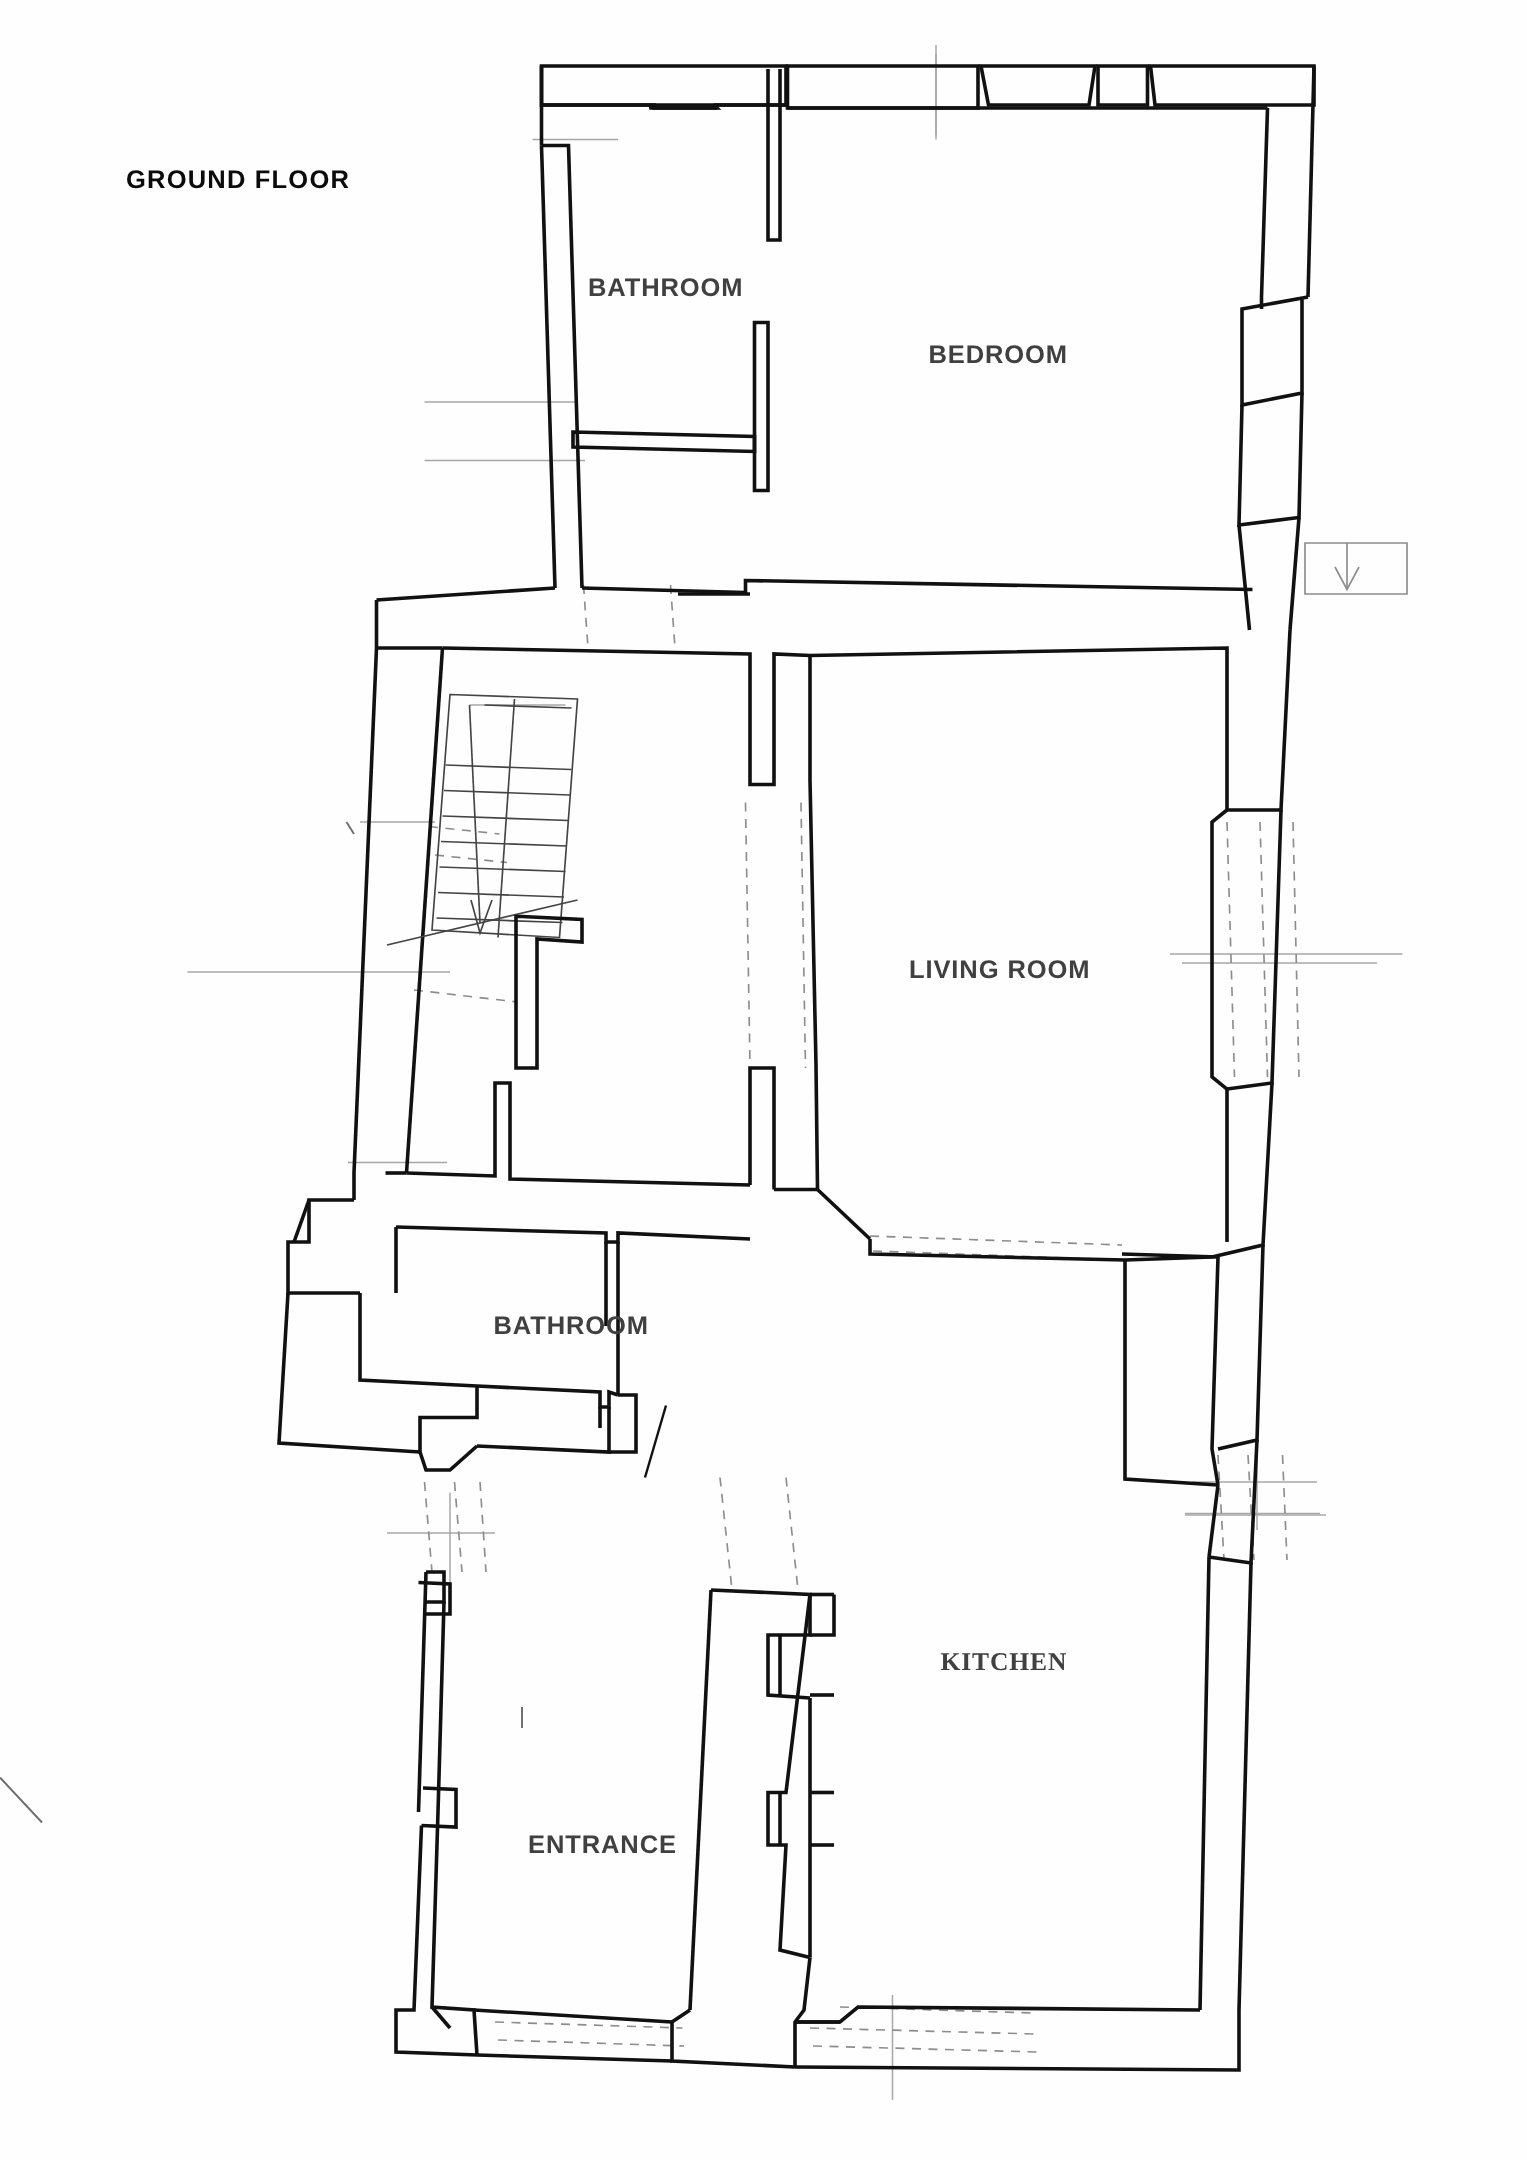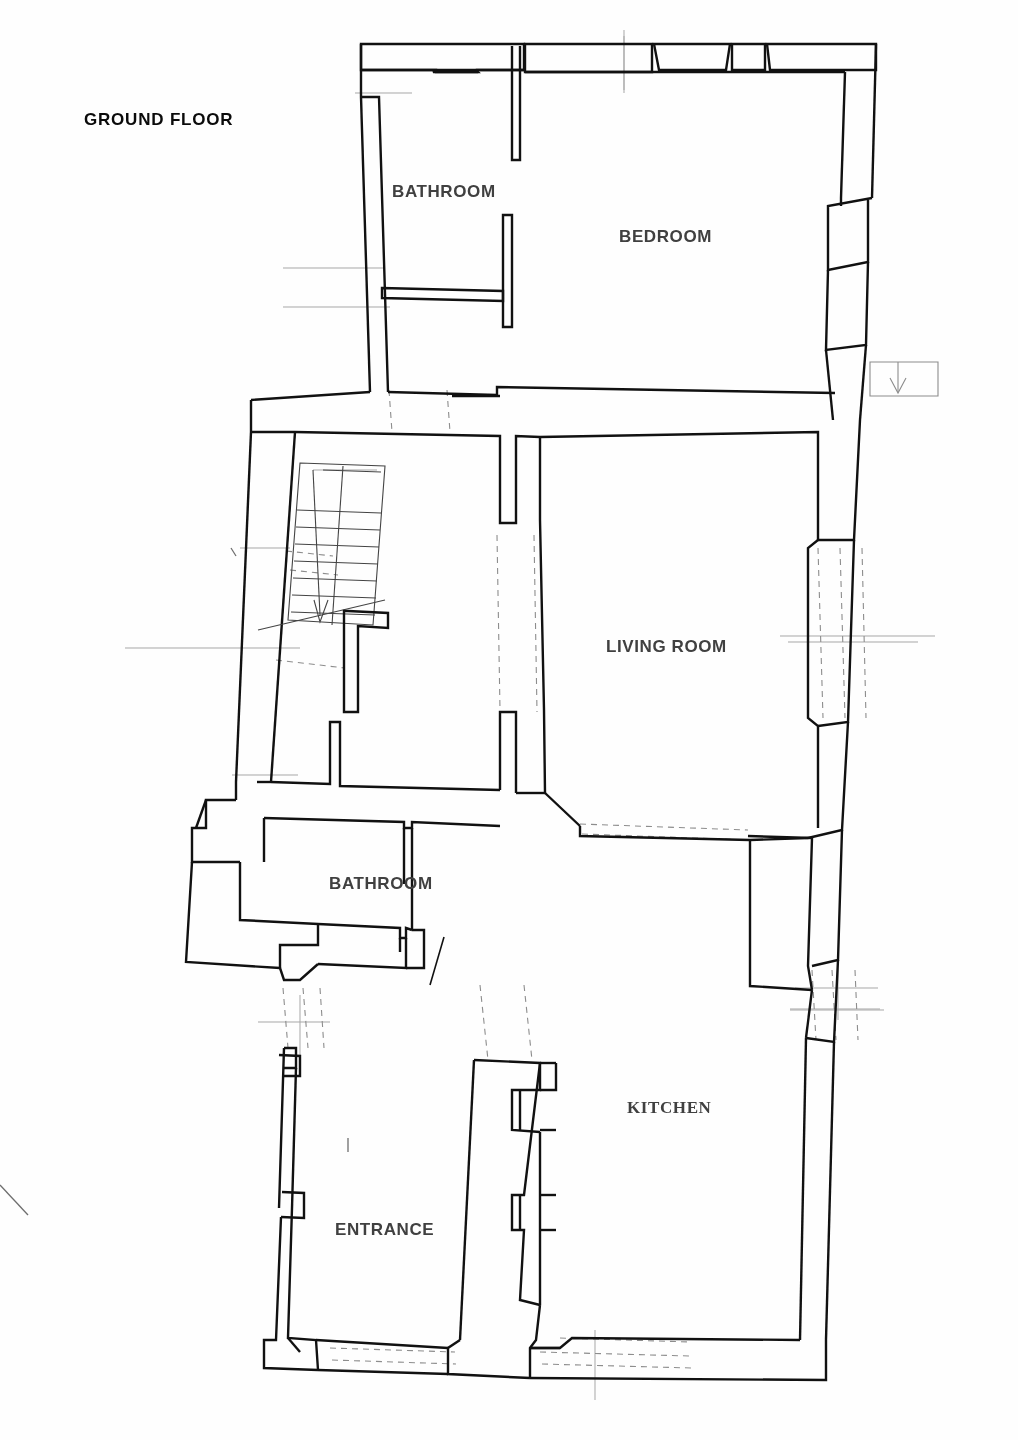--- a/index.html
+++ b/index.html
@@ -43,21 +43,21 @@
     letter-spacing: 0.8px;
     color: #0b0b0b;
     white-space: nowrap;
     margin-top: 28px;
   }
   .lbl-bathroom-upper { left: 392px; top: 182px; }
   .lbl-bedroom        { left: 619px; top: 204px; margin-top: 23px; }
   .lbl-living-room    { left: 606px; top: 637px; text-align: right; }
   .lbl-bathroom-lower { left: 329px; top: 874px; }
   .lbl-kitchen        { left: 627px; top: 1098px; font-family: Liberation Serif, serif; }
-  .lbl-entrance       { left: 335px; top: 1220px; }
+  .lbl-entrance       { left: 352px; top: 1220px; }
 </style>
 </head>
 <body>
 
 <div id="page">
 
   <div id="plan-title">GROUND FLOOR</div>
 
   <svg id="plan-svg" viewBox="0 0 1018 1440">
 

